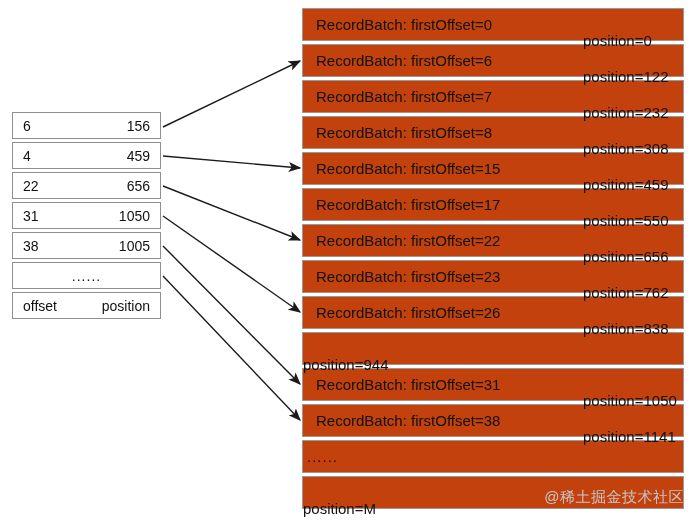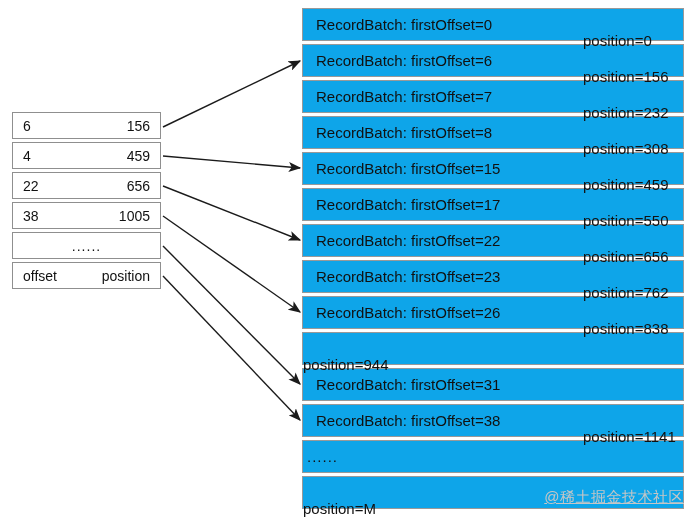--- a/index.html
+++ b/index.html
@@ -45,21 +45,21 @@
     position: absolute;
     left: 302px;
     top: 8px;
     width: 382px;
   }
   .log-row {
     box-sizing: border-box;
     height: 33px;
     margin-bottom: 3px;
     border: 1px solid #999999;
-    background: #0ea5e9;
+    background: #c2410c;
     display: flex;
     align-items: center;
     font-size: 15px;
   }
   .log-row .batch {
     box-sizing: border-box;
     padding-left: 13px;
     width: 280px;
     flex: 0 0 280px;
     white-space: nowrap;
@@ -92,60 +92,63 @@
   
   .watermark {
     position: absolute;
     top: 488px;
     right: 10px;
     font-size: 15px;
     letter-spacing: 0.5px;
     color: #c6c6c6;
     z-index: 5;
     white-space: nowrap;
-    text-decoration: underline;
   }
 </style>
 </head>
 <body>
 
 <div class="index-table">
   <div class="index-row">
     <span>6</span>
     <span>156</span>
   </div>
   <div class="index-row">
     <span>4</span>
     <span>459</span>
   </div>
   <div class="index-row">
     <span>22</span>
     <span>656</span>
   </div>
   <div class="index-row">
+    <span>31</span>
+    <span>1050</span>
+  </div>
+  <div class="index-row">
     <span>38</span>
     <span>1005</span>
   </div>
   <div class="index-row dots">
     <span>......</span>
   </div>
   <div class="index-row">
     <span>offset</span>
     <span>position</span>
   </div>
 </div>
 
 <div class="log-table">
   <div class="log-row">
     <span class="batch">RecordBatch: firstOffset=0</span>
     <span class="pos">position=0</span>
   </div>
   <div class="log-row">
     <span class="batch">RecordBatch: firstOffset=6</span>
-    <span class="pos">position=156</span>
+    <span class="pos">position=122</span>
   </div>
   <div class="log-row">
     <span class="batch">RecordBatch: firstOffset=7</span>
     <span class="pos">position=232</span>
   </div>
   <div class="log-row">
     <span class="batch">RecordBatch: firstOffset=8</span>
     <span class="pos">position=308</span>
   </div>
   <div class="log-row">
@@ -166,20 +169,21 @@
   </div>
   <div class="log-row">
     <span class="batch">RecordBatch: firstOffset=26</span>
     <span class="pos">position=838</span>
   </div>
   <div class="log-row">
     <span class="pos">position=944</span>
   </div>
   <div class="log-row">
     <span class="batch">RecordBatch: firstOffset=31</span>
+    <span class="pos">position=1050</span>
   </div>
   <div class="log-row">
     <span class="batch">RecordBatch: firstOffset=38</span>
     <span class="pos">position=1141</span>
   </div>
   <div class="log-row dots">
     <span>......</span>
   </div>
   <div class="log-row">
     <span class="pos">position=M</span>

